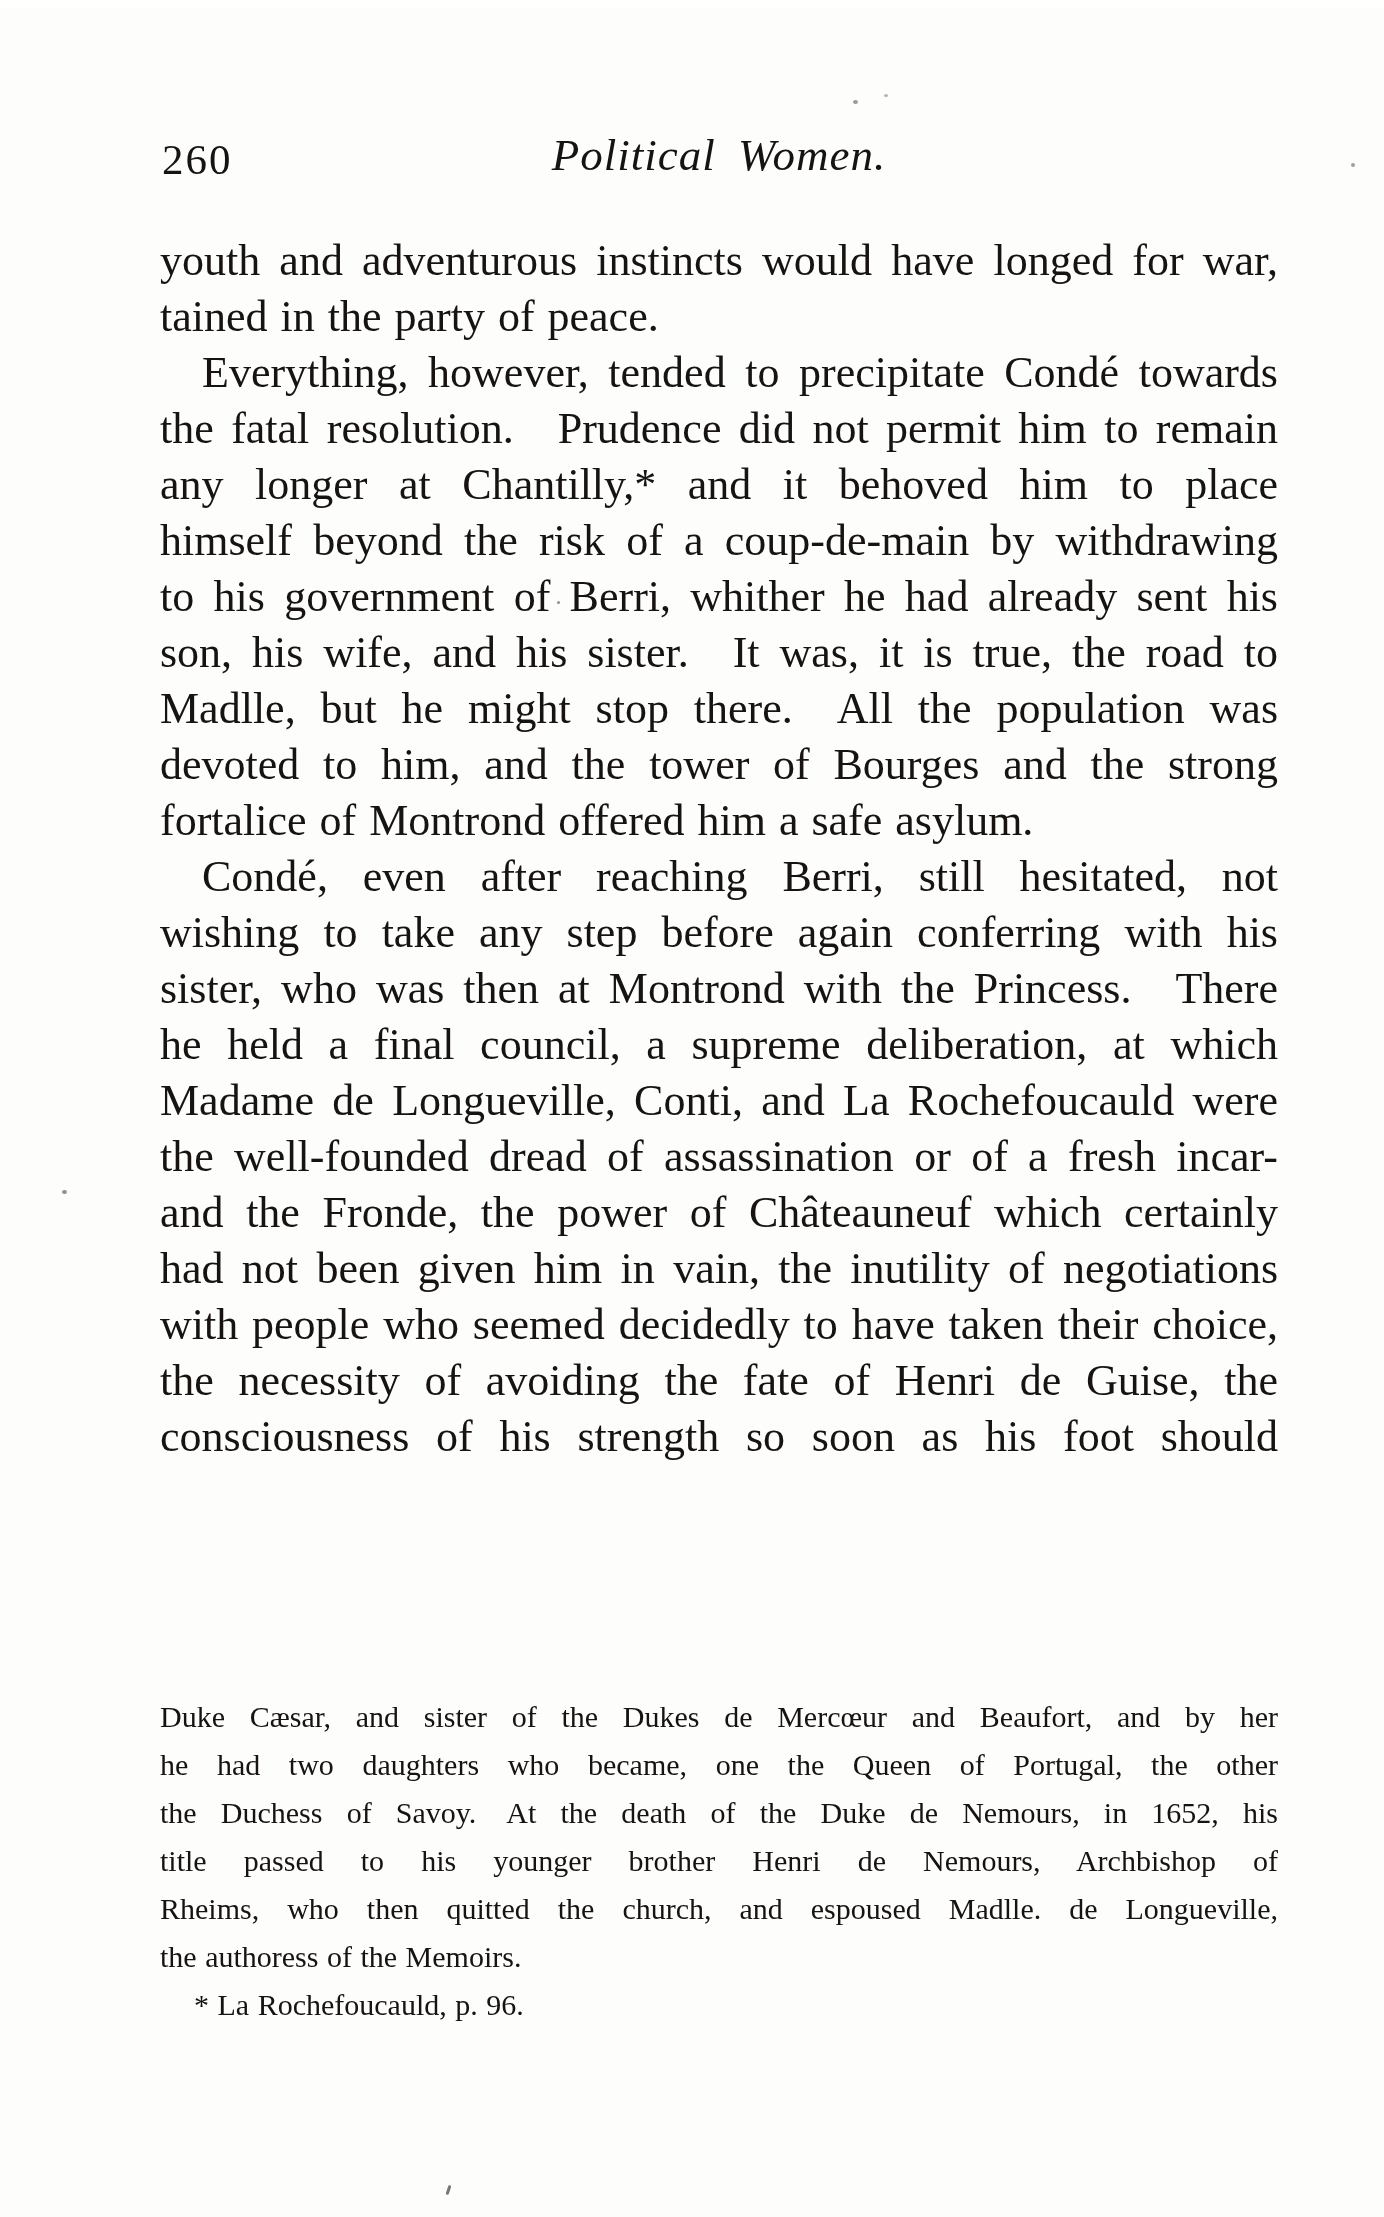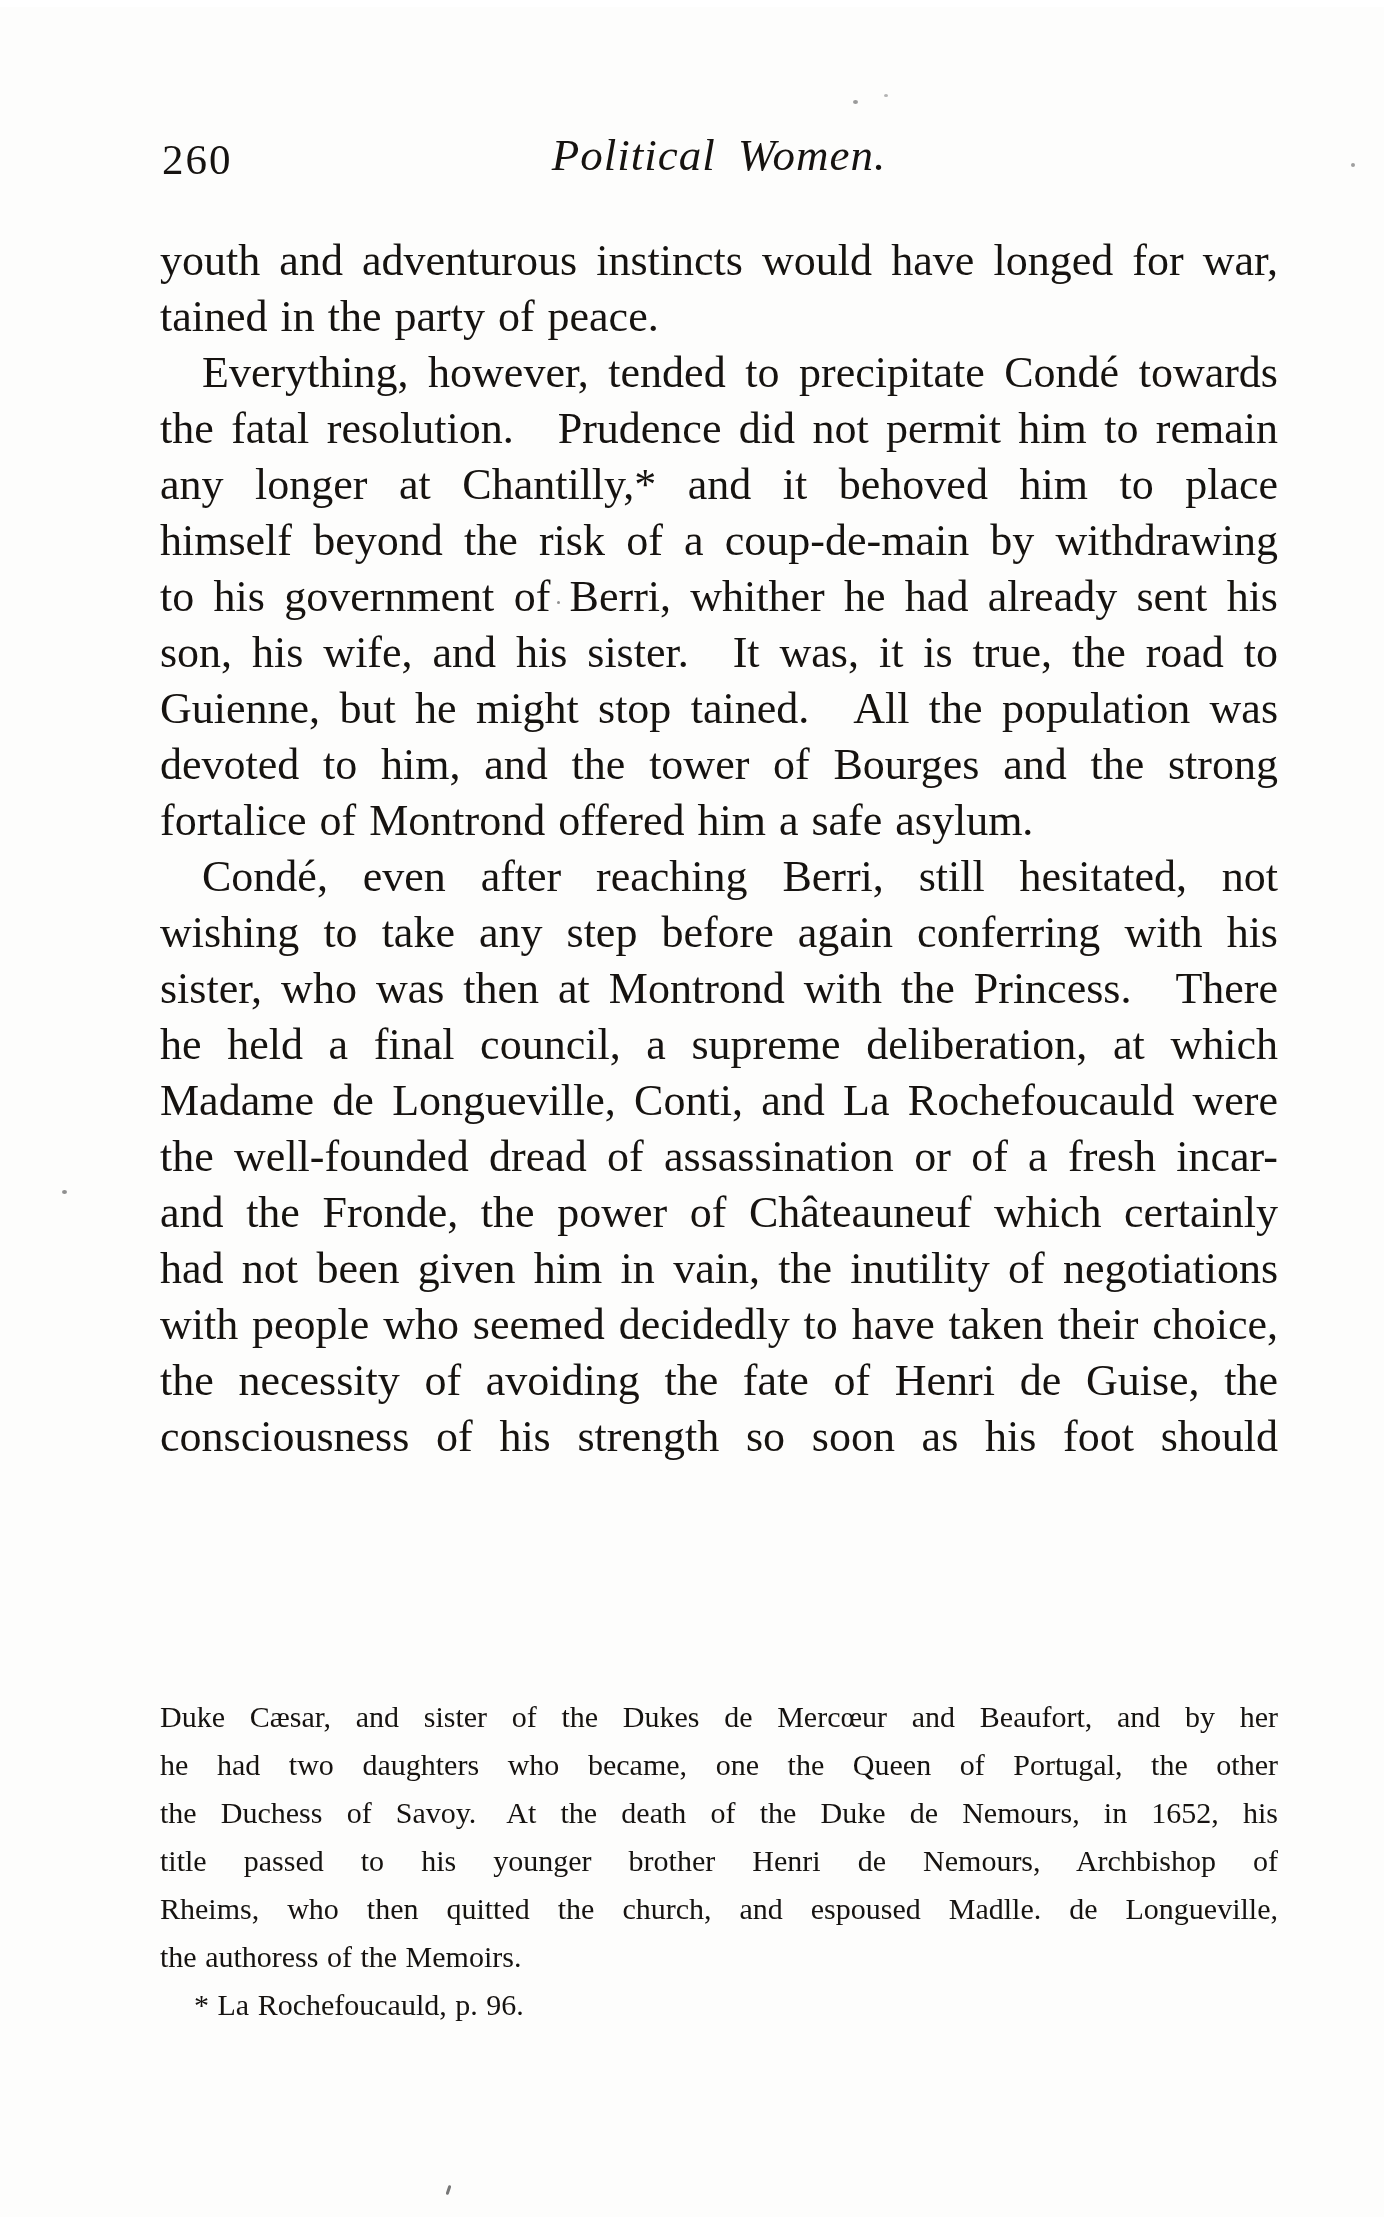--- a/index.html
+++ b/index.html
@@ -96,21 +96,21 @@
     <div class="ln">tained in the party of peace.</div>
 
     <div class="ln just ind">Everything, however, tended to precipitate Condé towards</div>
     <div class="ln just">the fatal resolution. Prudence did not permit him to remain</div>
     <div class="ln just">any longer at Chantilly,* and it behoved him to place</div>
     <div class="ln just">
       <span>himself beyond the risk of a </span><span class="it">coup-de-main</span><span> by withdrawing</span>
     </div>
     <div class="ln just">to his government of Berri, whither he had already sent his</div>
     <div class="ln just">son, his wife, and his sister. It was, it is true, the road to</div>
-    <div class="ln just">Guienne, but he might stop tained. All the population was</div>
+    <div class="ln just">Madlle, but he might stop there. All the population was</div>
     <div class="ln just">devoted to him, and the tower of Bourges and the strong</div>
     <div class="ln">fortalice of Montrond offered him a safe asylum.</div>
 
     <div class="ln just ind">Condé, even after reaching Berri, still hesitated, not</div>
     <div class="ln just">wishing to take any step before again conferring with his</div>
     <div class="ln just">sister, who was then at Montrond with the Princess. There</div>
     <div class="ln just">he held a final council, a supreme deliberation, at which</div>
     <div class="ln just">Madame de Longueville, Conti, and La Rochefoucauld were</div>
     <div class="ln just">the well-founded dread of assassination or of a fresh incar-</div>
     <div class="ln just">and the Fronde, the power of Châteauneuf which certainly</div>

